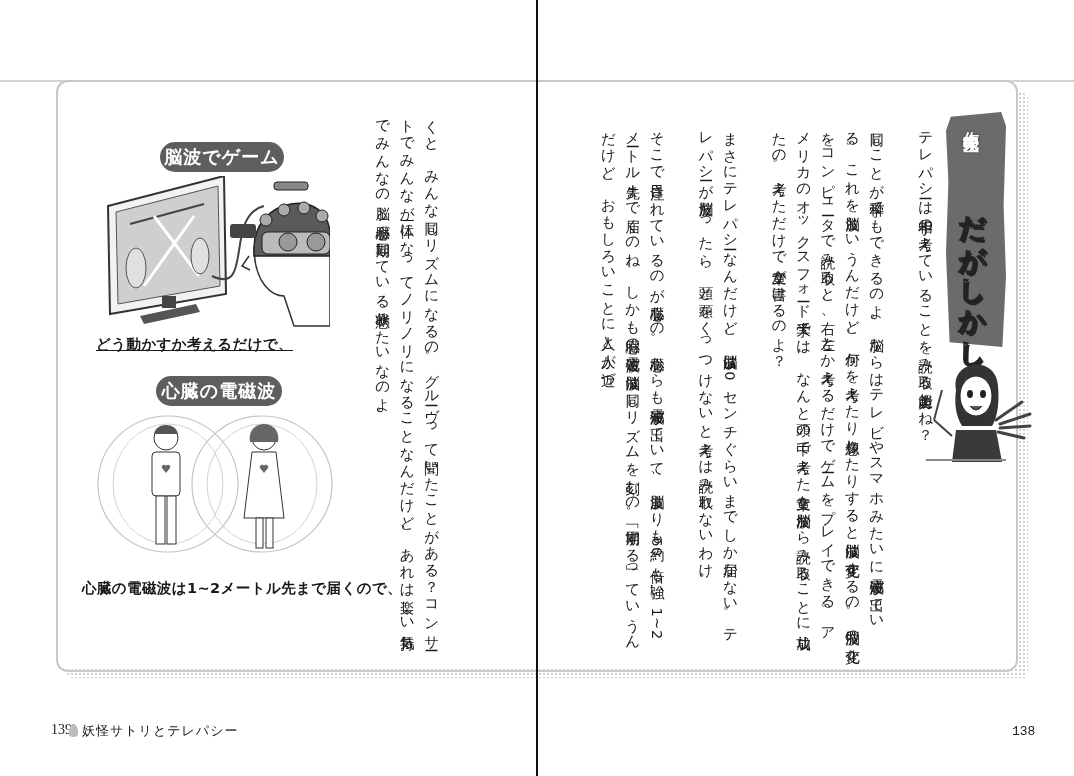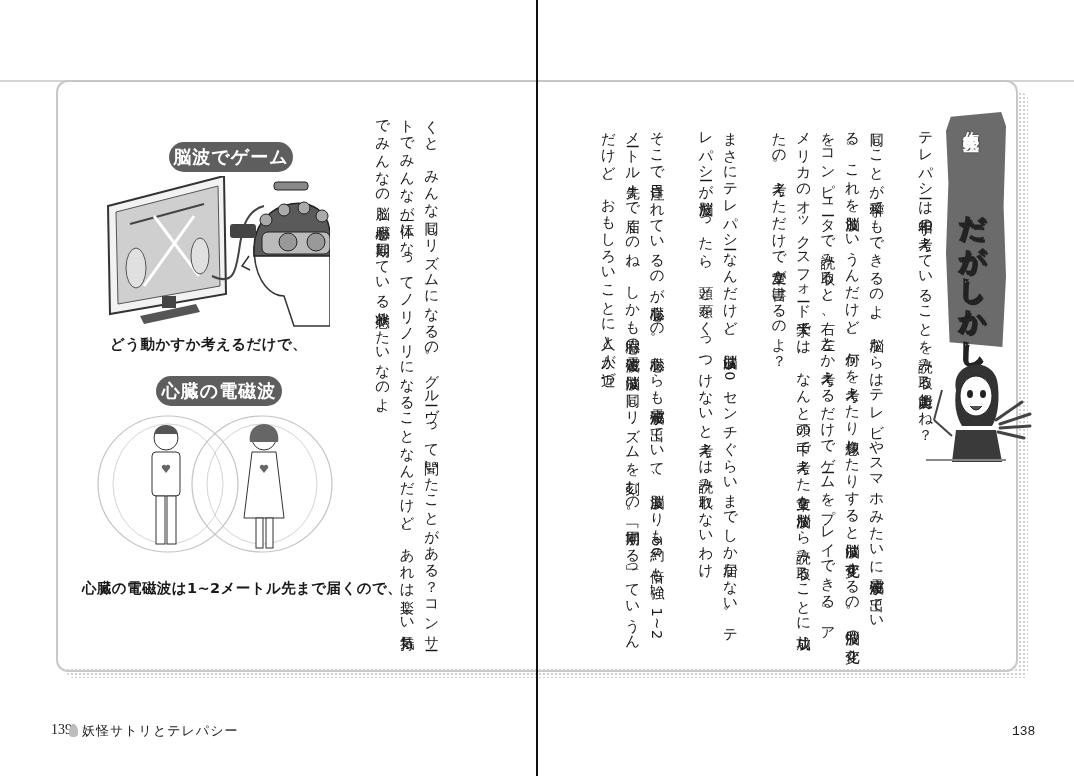--- a/index.html
+++ b/index.html
@@ -69,31 +69,31 @@
 
   
   .character { position:absolute; left:926px; top:350px; width:108px; height:112px; }
 
   
   .pill {
     position:absolute; background:#5e5e5e; color:#fff; border-radius:16px;
     font-size:18px; font-weight:bold; text-align:center; line-height:30px; height:30px;
     letter-spacing:1px;
   }
-  .pill-game { left:169px; top:142px; width:124px; }
+  .pill-game { left:160px; top:142px; width:124px; }
   .pill-heart { left:156px; top:376px; width:126px; }
 
   .illus-game { position:absolute; left:104px; top:176px; width:226px; height:152px; }
   .illus-heart { position:absolute; left:96px; top:408px; width:238px; height:160px; }
 
   .caption {
     position:absolute; font-size:14.5px; font-weight:bold; color:#1a1a1a;
     line-height:24px; letter-spacing:0.4px; white-space:nowrap;
   }
-  .caption-game { left:110px; top:332px; }
+  .caption-game { left:96px; top:332px;text-decoration:underline; }
   .caption-heart { left:82px; top:576px; }
 
   .folio-left { position:absolute; left:51px; top:722px; font-family:"Liberation Serif", serif; font-size:14px; }
   .flame-icon {
     position:absolute; left:68px; top:722px; width:11px; height:15px;
     background:radial-gradient(ellipse at 50% 70%, #bdbdbd 0 55%, transparent 60%);
     border-radius:50% 50% 50% 50% / 70% 70% 40% 40%;
   }
   .running-title { position:absolute; left:82px; top:722px; font-size:13px; letter-spacing:1px; }
   .folio-right { position:absolute; left:1012px; top:724px; font-family:Liberation Mono, monospace; font-size:13px; }

